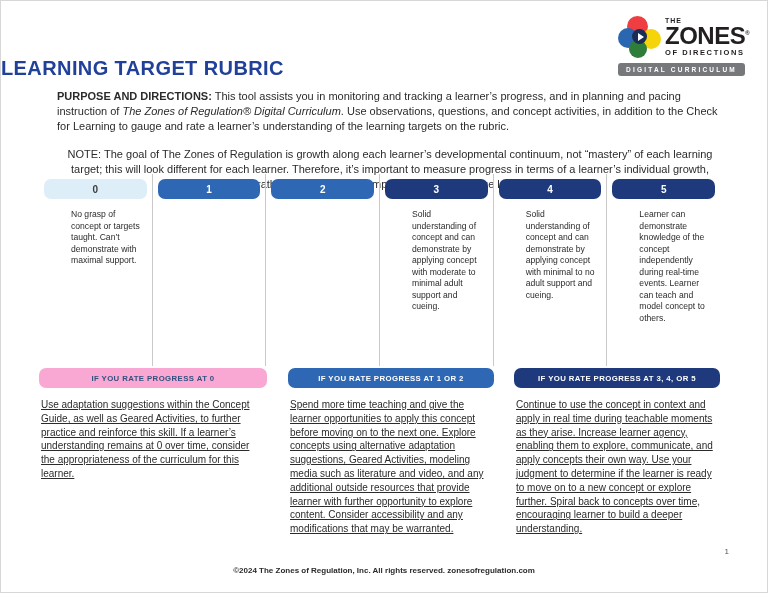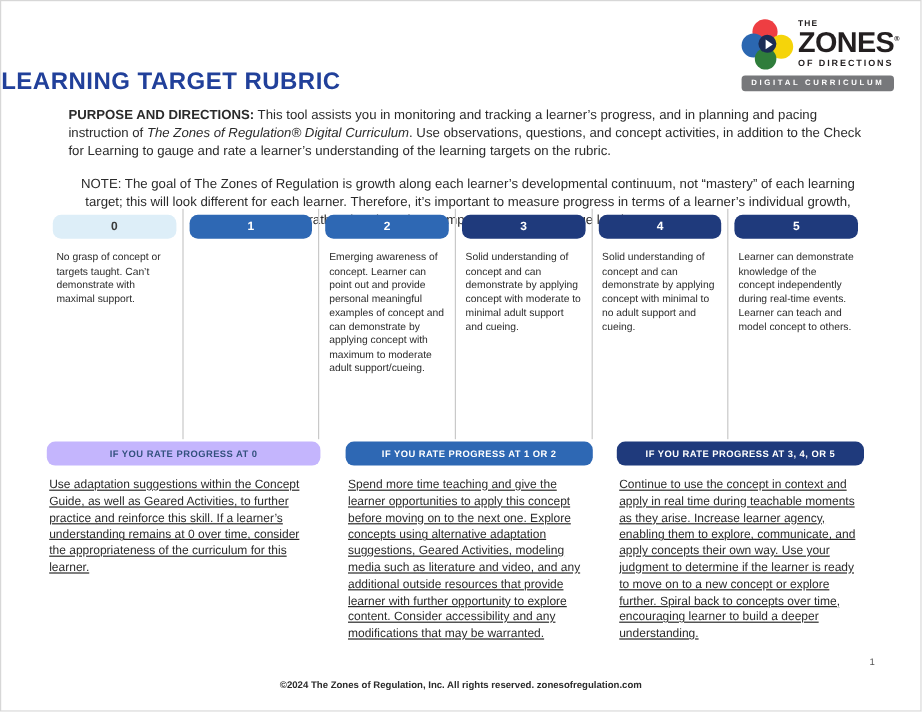--- a/index.html
+++ b/index.html
@@ -49,32 +49,32 @@
   .rubric { position:absolute; top:173px; left:38px; width:681px; height:192px; display:flex; }
   .rubric-col { flex:1 1 0; border-right:1px solid #c9c9c9; padding:5px 5px 0 5px; }
   .rubric-col:last-child { border-right:none; }
   .score-pill {
     height:20px; border-radius:7px; display:flex; align-items:center; justify-content:center;
     font-size:10px; font-weight:bold;
   }
   .pill-light  { background:#ddeef8; color:#3c3c3c; }
   .pill-medium { background:#2e68b4; color:#ffffff; }
   .pill-dark   { background:#1f3a7c; color:#ffffff; }
-  .rubric-desc { margin-top:10px; padding:0 3px; font-size:8.6px; line-height:1.34; color:#2b2b2b; }
+  .rubric-desc { margin-top:10px; padding:0 3px; font-size:8.6px; line-height:1.34; color:#2b2b2b;margin-left:24px; }
 
   
   .guidance { position:absolute; top:367px; left:38px; width:681px; display:flex; }
   .g-col-a { width:228px; margin-right:21px; }
   .g-col-b { width:206px; margin-right:20px; }
   .g-col-c { width:206px; }
   .g-head {
     height:20px; border-radius:7px; display:flex; align-items:center; justify-content:center;
     font-size:7.8px; font-weight:bold; letter-spacing:0.4px;
   }
-  .g-head-light { background:#c4b5fd; color:#33517e; }
+  .g-head-light { background:#f9a8d4; color:#33517e; }
   .g-body { margin-top:10px; padding:0 2px; font-size:10px; line-height:1.38; color:#2b2b2b;text-decoration:underline; }
 
   
   .footer {
     position:absolute; bottom:17px; left:0; width:100%; text-align:center;
     font-size:8px; font-weight:bold; color:#2b2b2b;
   }
   .page-number { position:absolute; right:38px; bottom:36px; font-size:8px; color:#555; }
 </style>
 </head>
@@ -111,21 +111,20 @@
   <div class="rubric">
     <div class="rubric-col">
       <div class="score-pill pill-light">0</div>
       <div class="rubric-desc">No grasp of concept or targets taught. Can’t demonstrate with maximal support.</div>
     </div>
     <div class="rubric-col">
       <div class="score-pill pill-medium">1</div>
     </div>
     <div class="rubric-col">
       <div class="score-pill pill-medium">2</div>
-      <div class="rubric-desc">Emerging awareness of concept. Learner can point out and provide personal meaningful examples of concept and can demonstrate by applying concept with maximum to moderate adult support/cueing.</div>
     </div>
     <div class="rubric-col">
       <div class="score-pill pill-dark">3</div>
       <div class="rubric-desc">Solid understanding of concept and can demonstrate by applying concept with moderate to minimal adult support and cueing.</div>
     </div>
     <div class="rubric-col">
       <div class="score-pill pill-dark">4</div>
       <div class="rubric-desc">Solid understanding of concept and can demonstrate by applying concept with minimal to no adult support and cueing.</div>
     </div>
     <div class="rubric-col">

